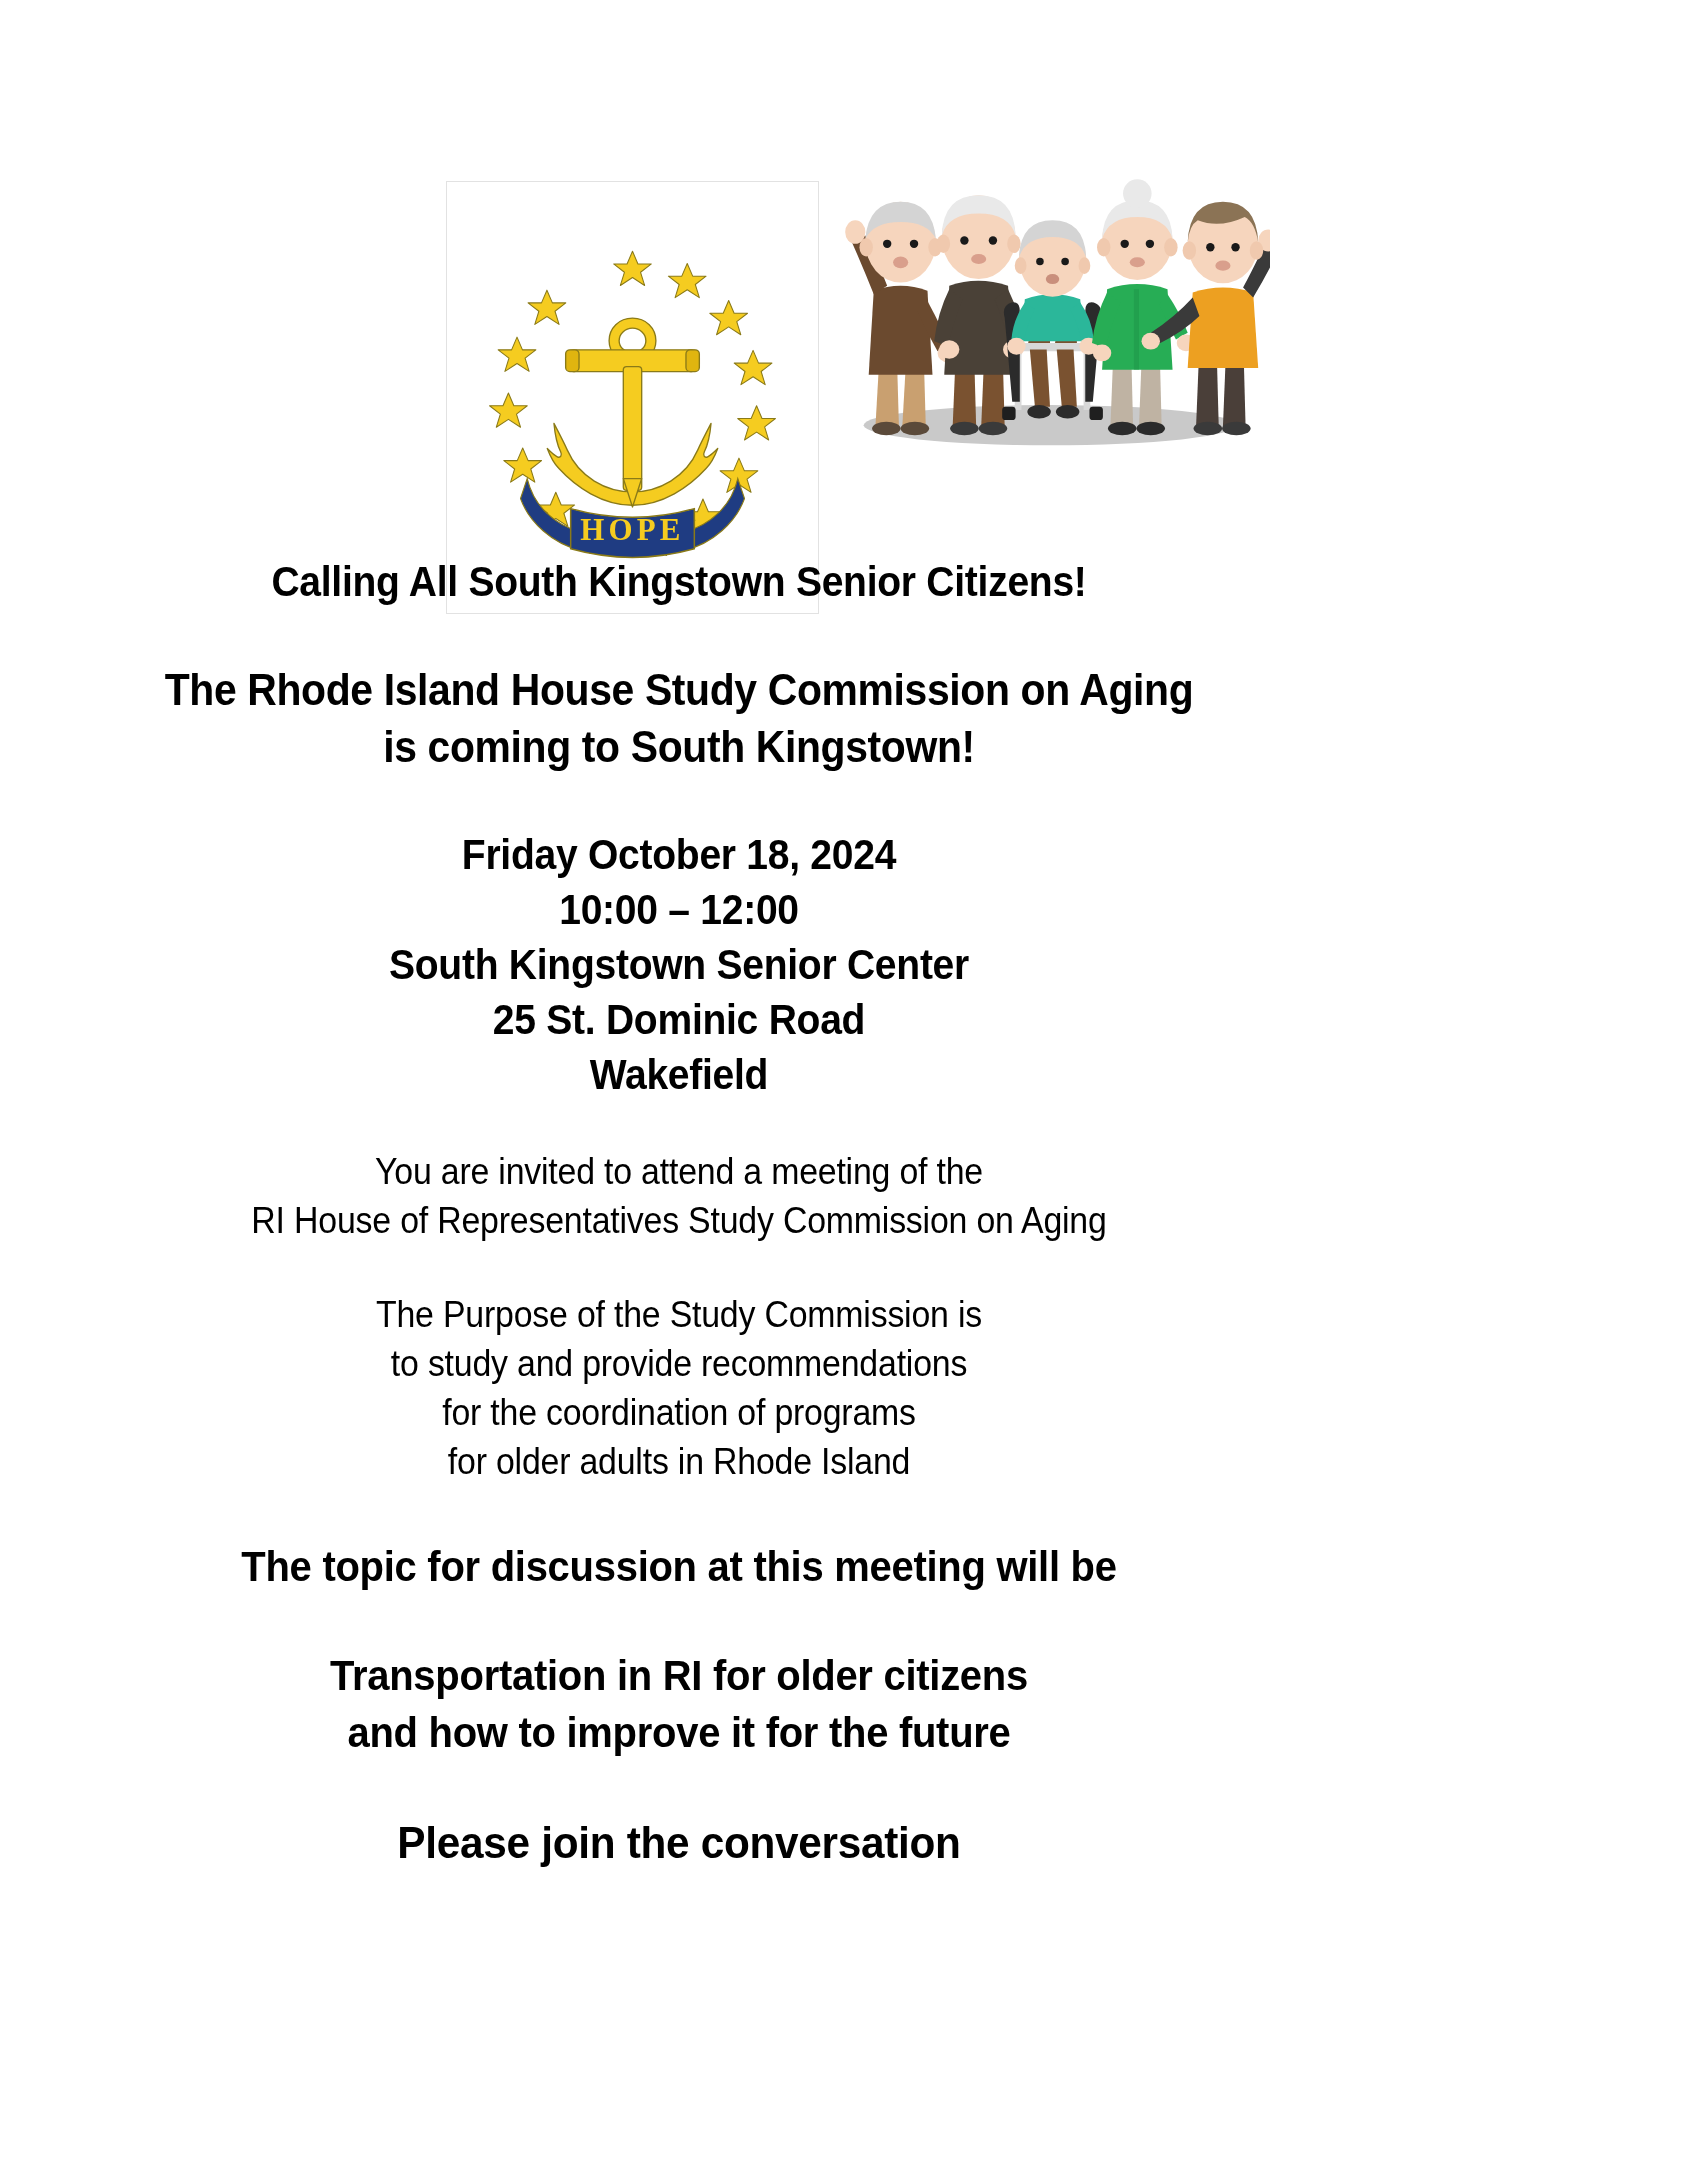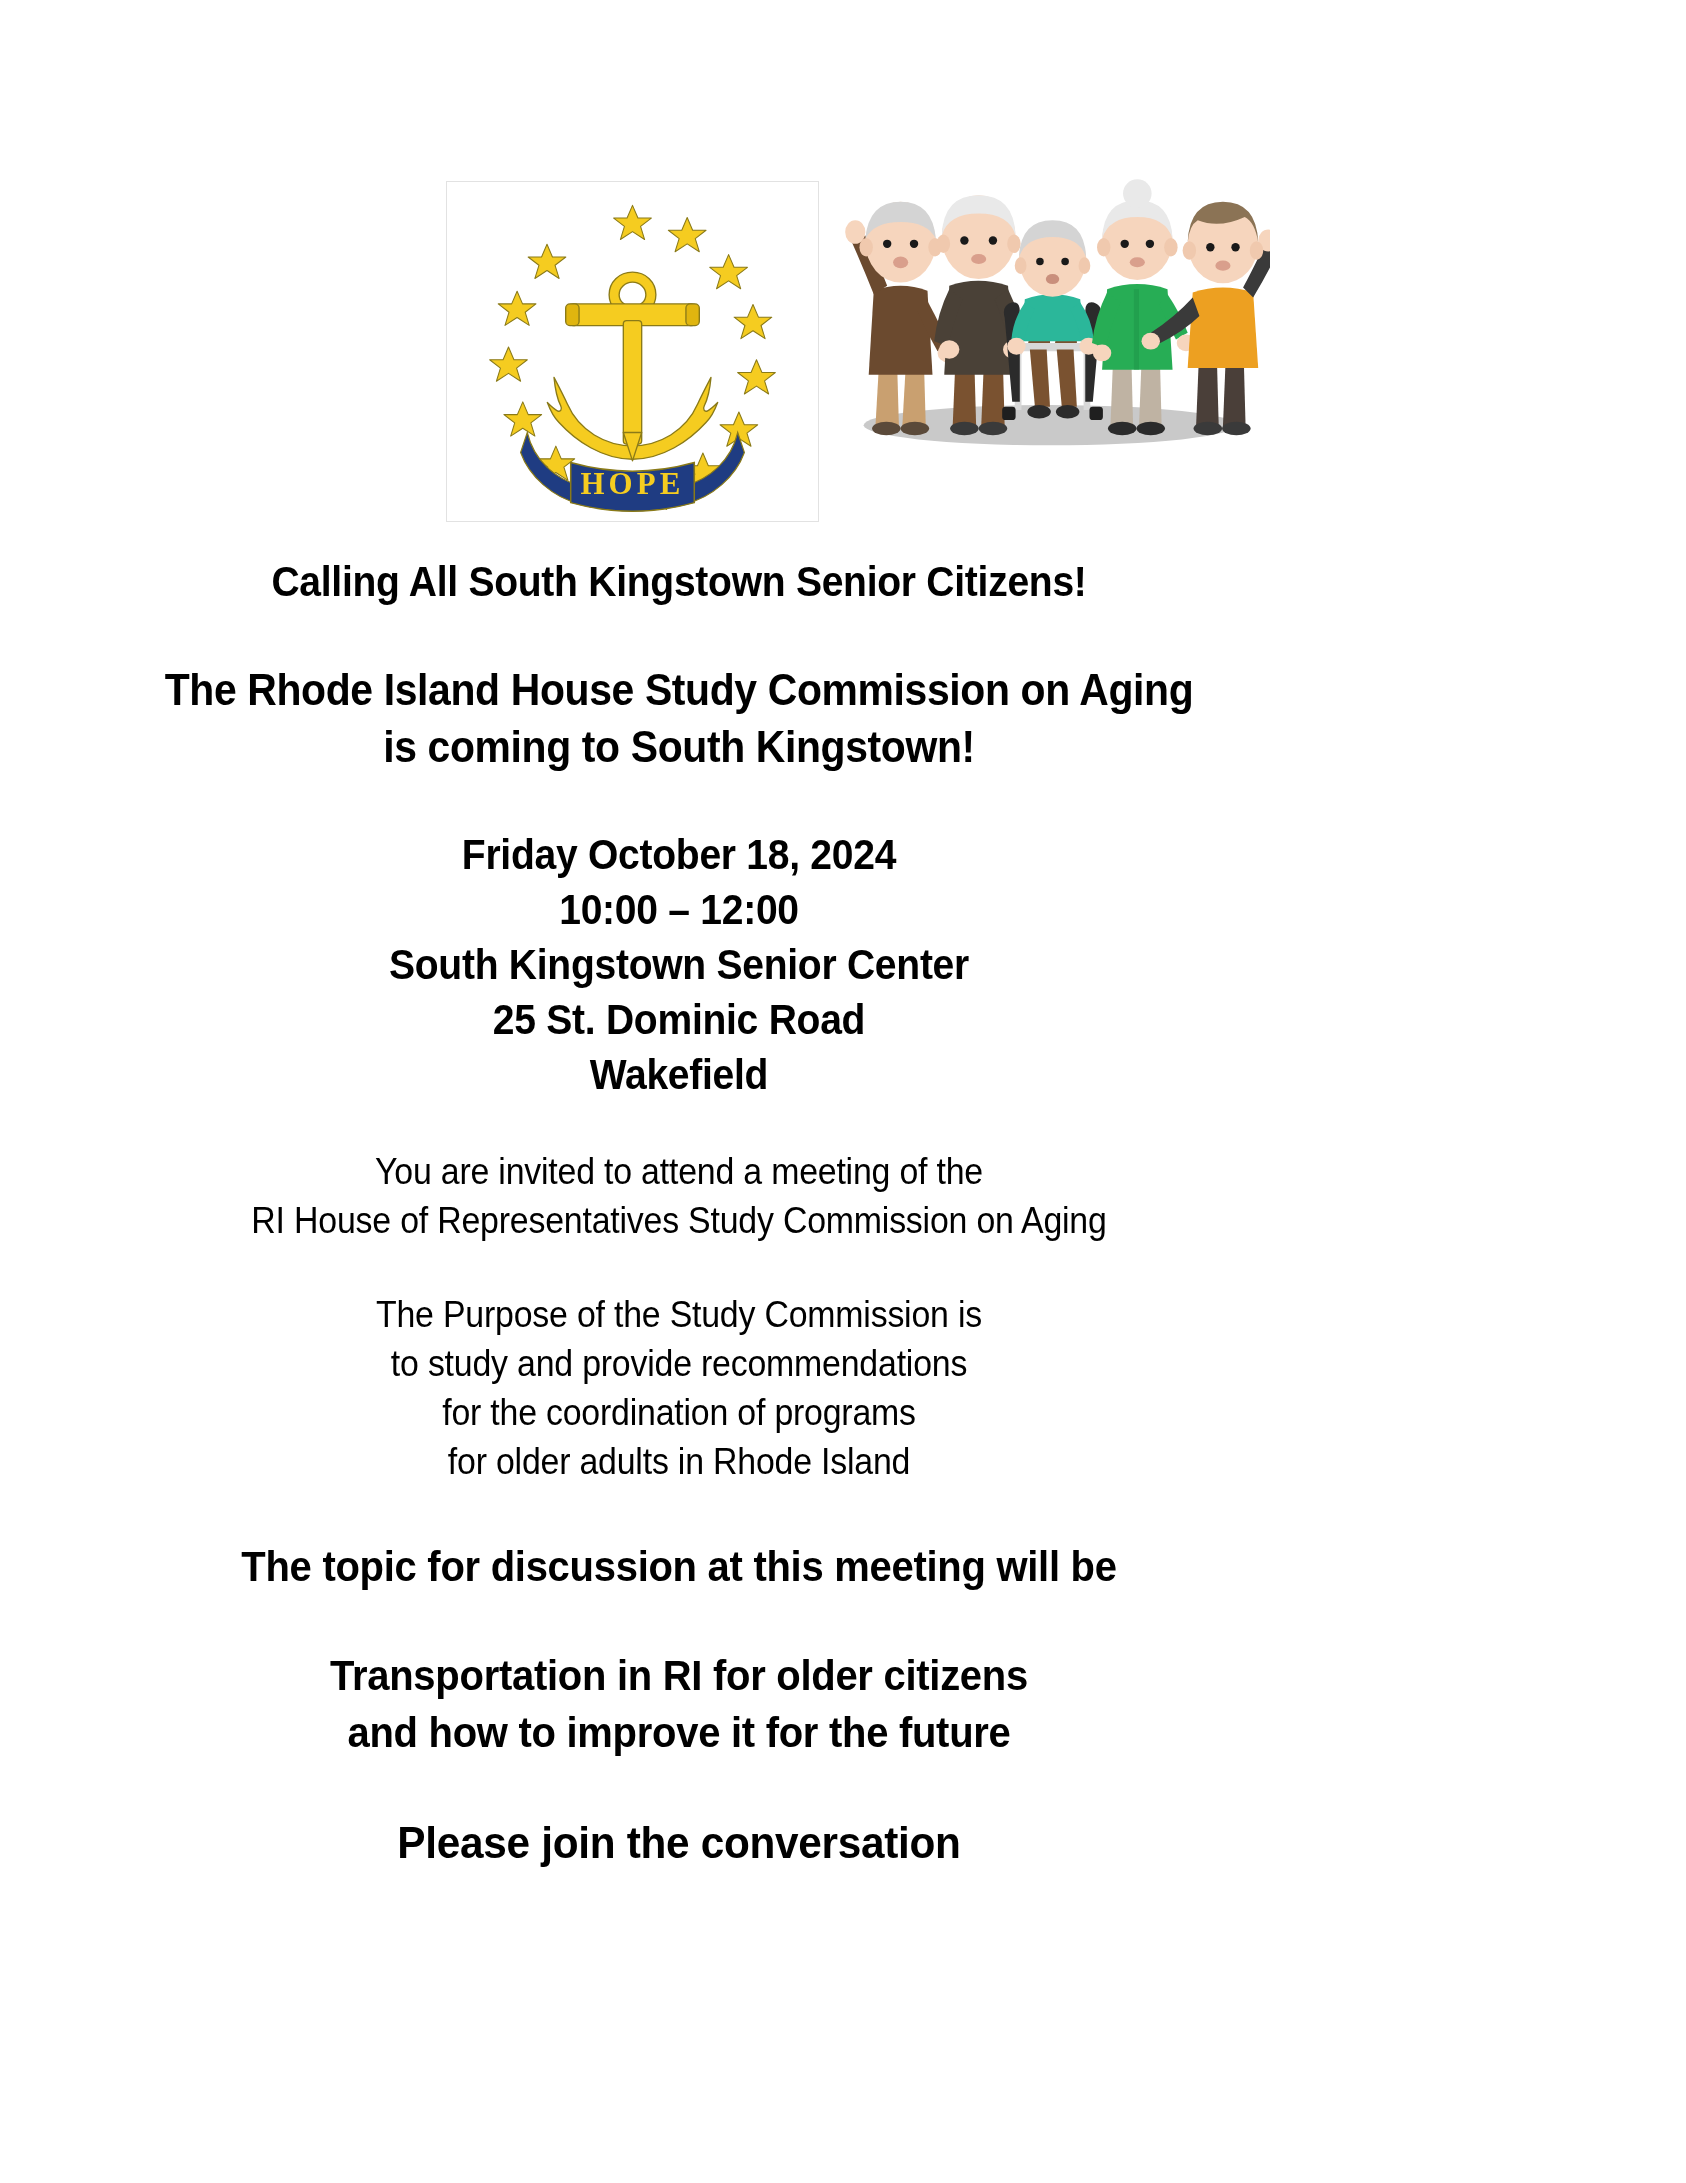--- a/index.html
+++ b/index.html
@@ -31,21 +31,21 @@
     width: 1687px;
     height: 537px;
   }
 
   
   .flag-box {
     position: absolute;
     left: 446px;
     top: 181px;
     width: 373px;
-    height: 341px;
+    height: 433px;
     background: #ffffff;
     border: 0.8px solid #e2e2e2;
     box-sizing: border-box;
     overflow: hidden;
     text-align: center;
   }
   .flag-box svg { display: block; width: 100%; height: 100%; }
 
   
   .seniors-art {

